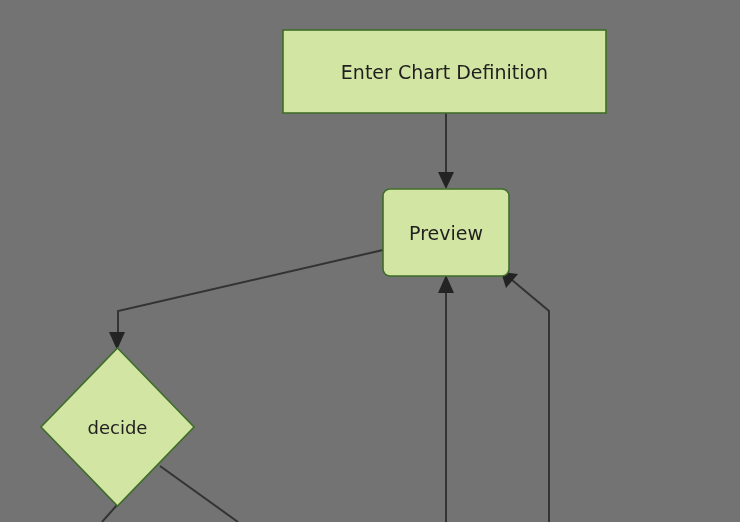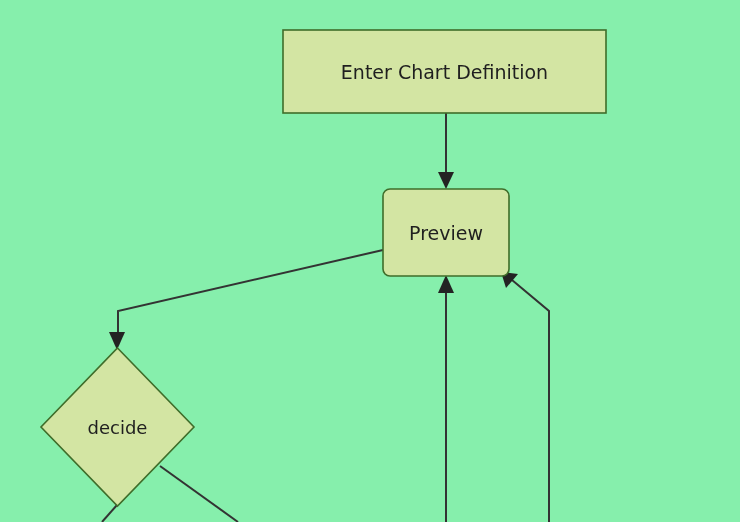--- a/index.html
+++ b/index.html
@@ -7,21 +7,21 @@
     padding: 0;
     background: #ffffff;
   }
   body {
     font-family: "DejaVu Sans", sans-serif;
   }
   #canvas {
     position: relative;
     width: 740px;
     height: 522px;
-    background: #86efac;
+    background: #737373;
     overflow: hidden;
   }
   #flow-svg {
     position: absolute;
     top: 0;
     left: 0;
     width: 740px;
     height: 522px;
     display: block;
   }

